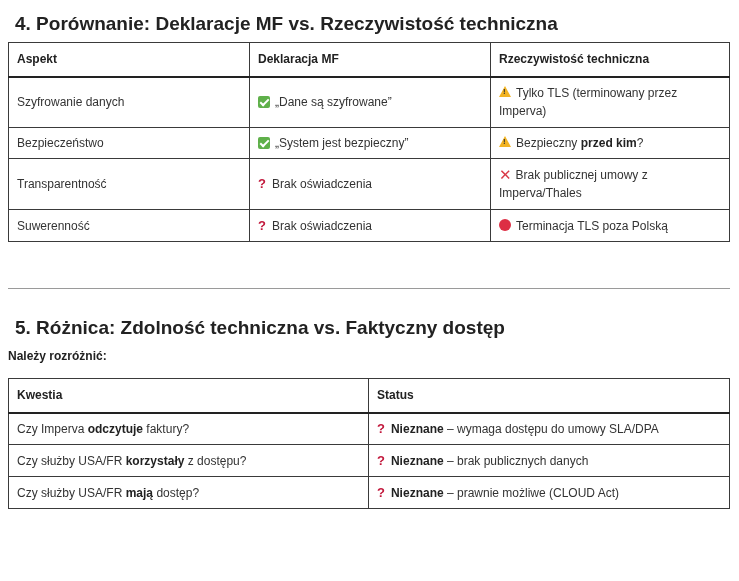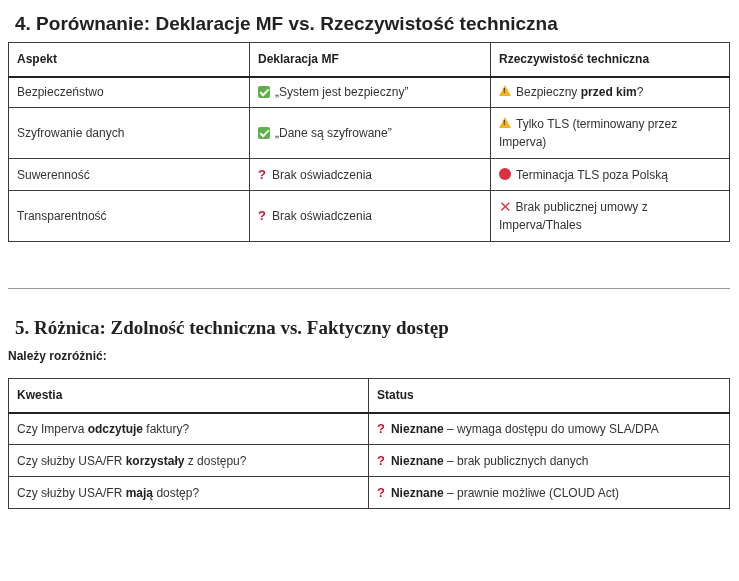--- a/index.html
+++ b/index.html
@@ -7,21 +7,21 @@
       width: 739px; height: 581px; overflow: hidden;
       font-family: "Liberation Sans", sans-serif;
       color: #333333;
       position: relative;
     }
     h2 {
       margin: 8px; font-weight: bold; font-size: 19px; color: #222222;
       position: absolute; left: 7px;
     }
     #h4 { top: 5px; }
-    #h5 { top: 309px; font-family: Liberation Serif, serif; }
+    #h5 { top: 309px; }
     .lead {
       position: absolute; left: 8px; top: 349px;
       font-size: 12px; font-weight: bold; color: #222;
     }
     table {
       position: absolute; border-collapse: collapse;
       font-size: 12px; color: #333;
     }
     table td, table th {
       border: 1px solid #3a3a3a;
@@ -64,39 +64,39 @@
 
 <table id="t1">
   <thead>
     <tr style="height:34px">
       <th class="c1">Aspekt</th>
       <th class="c2">Deklaracja MF</th>
       <th>Rzeczywistość techniczna</th>
     </tr>
   </thead>
   <tbody>
+    <tr style="height:51px">
+      <td>Szyfrowanie danych</td>
+      <td><span class="ic check"></span><span>„Dane są szyfrowane”</span></td>
+      <td><span class="ic warn"></span><span>Tylko TLS (terminowany przez Imperva)</span></td>
+    </tr>
     <tr style="height:31px">
       <td>Bezpieczeństwo</td>
       <td><span class="ic check"></span><span>„System jest bezpieczny”</span></td>
       <td><span class="ic warn"></span><span>Bezpieczny </span><b>przed kim</b><span>?</span></td>
     </tr>
     <tr style="height:51px">
-      <td>Szyfrowanie danych</td>
-      <td><span class="ic check"></span><span>„Dane są szyfrowane”</span></td>
-      <td><span class="ic warn"></span><span>Tylko TLS (terminowany przez Imperva)</span></td>
+      <td>Transparentność</td>
+      <td><span class="qmark">?</span><span>Brak oświadczenia</span></td>
+      <td><span class="cross">✕</span><span>Brak publicznej umowy z Imperva/Thales</span></td>
     </tr>
     <tr style="height:32px">
       <td>Suwerenność</td>
       <td><span class="qmark">?</span><span>Brak oświadczenia</span></td>
       <td><span class="ic dot"></span><span>Terminacja TLS poza Polską</span></td>
-    </tr>
-    <tr style="height:51px">
-      <td>Transparentność</td>
-      <td><span class="qmark">?</span><span>Brak oświadczenia</span></td>
-      <td><span class="cross">✕</span><span>Brak publicznej umowy z Imperva/Thales</span></td>
     </tr>
   </tbody>
 </table>
 
 <div class="hr"></div>
 
 <h2 id="h5">5. Różnica: Zdolność techniczna vs. Faktyczny dostęp</h2>
 <div class="lead">Należy rozróżnić:</div>
 
 <table id="t2">

